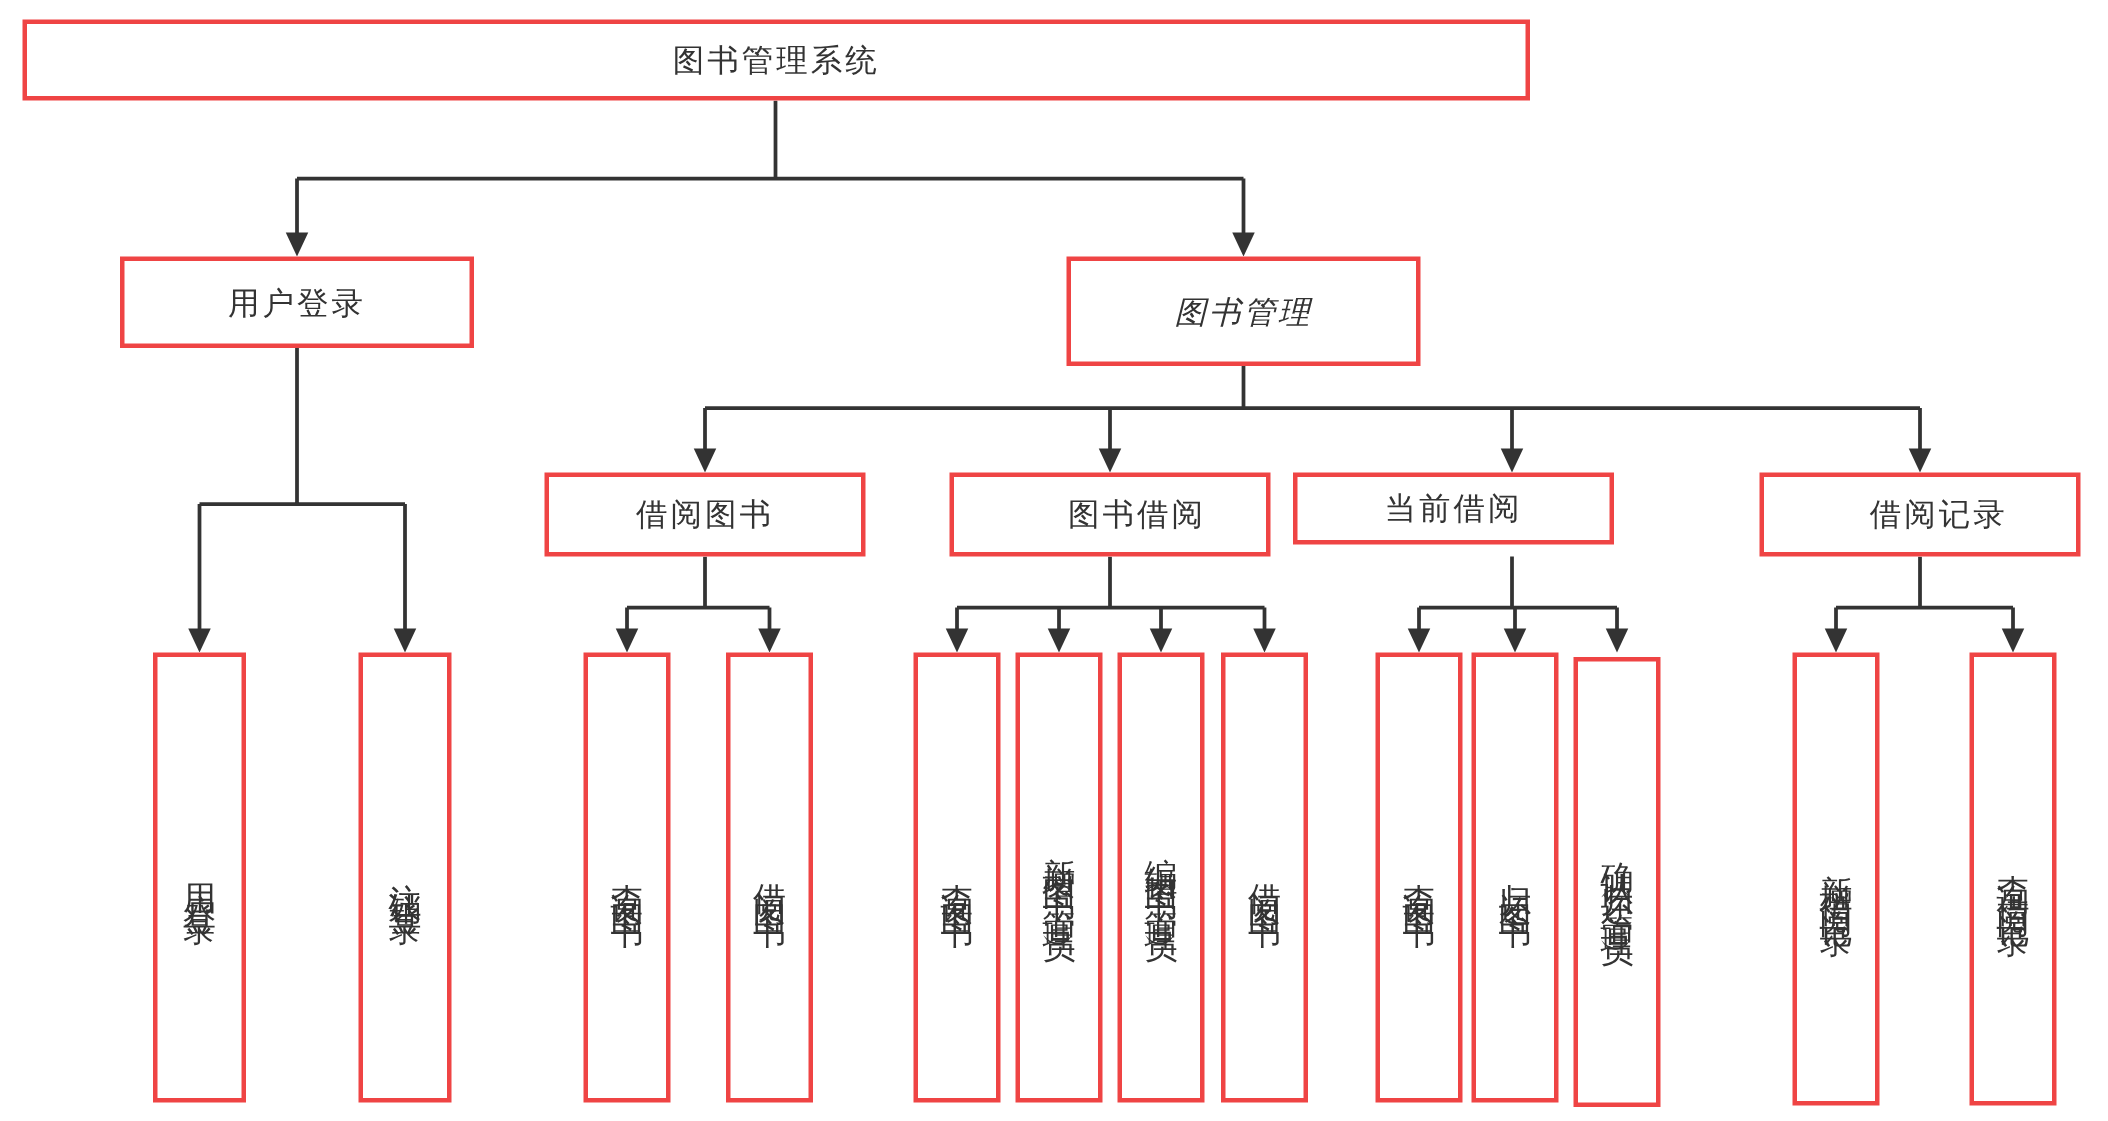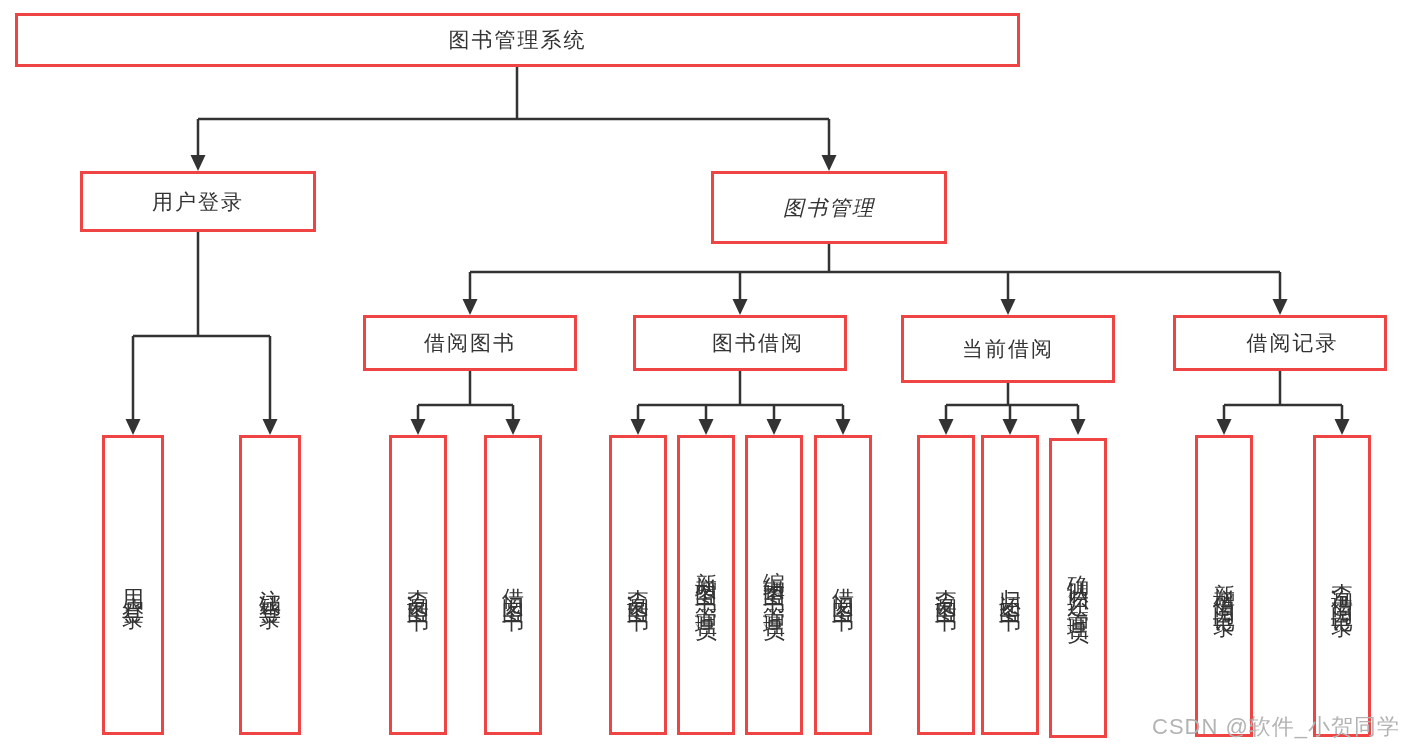--- a/index.html
+++ b/index.html
@@ -79,36 +79,35 @@
     </g>
   </svg>
 
   <div class="box" style="left:15px;top:13px;width:1005px;height:54px;">图书管理系统</div>
 
   <div class="box" style="left:80px;top:171px;width:236px;height:61px;">用户登录</div>
   <div class="box" style="left:711px;top:171px;width:236px;height:73px;font-style:italic;">图书管理</div>
 
   <div class="box" style="left:363px;top:315px;width:214px;height:56px;">借阅图书</div>
   <div class="box" style="left:633px;top:315px;width:214px;height:56px;padding-left:36px;">图书借阅</div>
-  <div class="box" style="left:901px;top:315px;width:214px;height:68px;">当前借阅</div>
+  <div class="box" style="left:862px;top:315px;width:214px;height:48px;">当前借阅</div>
   <div class="box" style="left:1173px;top:315px;width:214px;height:56px;padding-left:25px;">借阅记录</div>
 
   <div class="box leaf" style="left:102px;top:435px;width:62px;height:300px;">用户登录</div>
   <div class="box leaf" style="left:239px;top:435px;width:62px;height:300px;">注销登录</div>
 
   <div class="box leaf" style="left:389px;top:435px;width:58px;height:300px;">查询图书</div>
   <div class="box leaf" style="left:484px;top:435px;width:58px;height:300px;">借阅图书</div>
 
   <div class="box leaf" style="left:609px;top:435px;width:58px;height:300px;">查询图书</div>
   <div class="box leaf" style="left:677px;top:435px;width:58px;height:300px;">新增图书（管理员）</div>
   <div class="box leaf" style="left:745px;top:435px;width:58px;height:300px;">编辑图书（管理员）</div>
   <div class="box leaf" style="left:814px;top:435px;width:58px;height:300px;">借阅图书</div>
 
   <div class="box leaf" style="left:917px;top:435px;width:58px;height:300px;">查询图书</div>
   <div class="box leaf" style="left:981px;top:435px;width:58px;height:300px;">归还图书</div>
   <div class="box leaf" style="left:1049px;top:438px;width:58px;height:300px;">确认归还（管理员）</div>
 
   <div class="box leaf" style="left:1195px;top:435px;width:58px;height:302px;">新增借阅记录</div>
   <div class="box leaf" style="left:1313px;top:435px;width:58px;height:302px;">查询借阅记录</div>
 
-  <div class="watermark" style="left:1152px;top:712px;">CSDN @软件_小贺同学</div>
 
 </div>
 
 </body></html>

